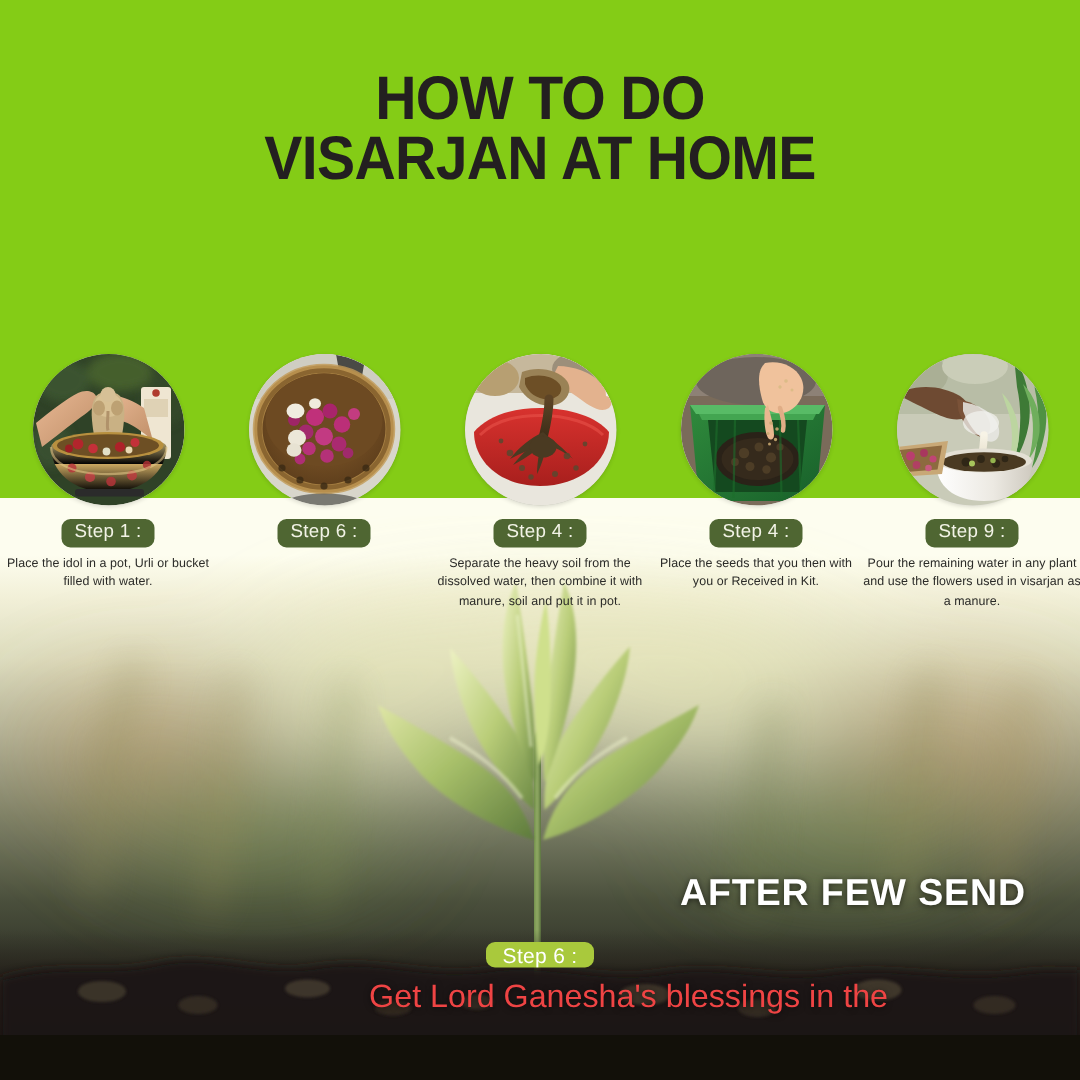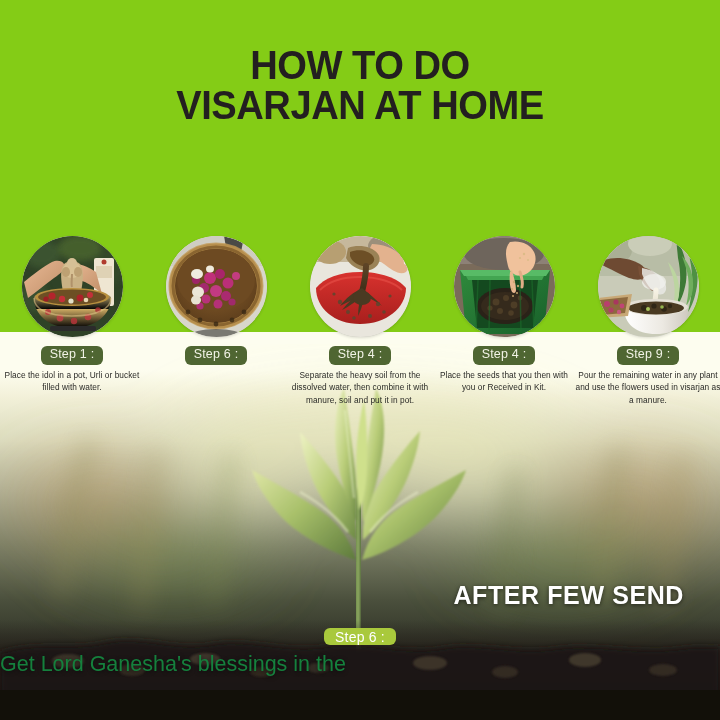--- a/index.html
+++ b/index.html
@@ -111,21 +111,21 @@
     display:inline-block;
     background:#a9c93c;
     color:#ffffff;
     border-radius:6px;
     padding:1px 11px 0 11px;
     font-size:14px;
     letter-spacing:0.2px;
   }
   .final-text{
     position:absolute;left:0;top:650px;width:592px;
-    text-align:left;color:#15803d;
+    text-align:right;color:#ef4444;
     font-size:21.5px;line-height:1.36;
     z-index:6;
     text-shadow:0 1px 4px rgba(0,0,0,.55);
   }
   .final-text span{display:block;}
 </style>
 </head>
 <body>
 
 <div id="poster">

